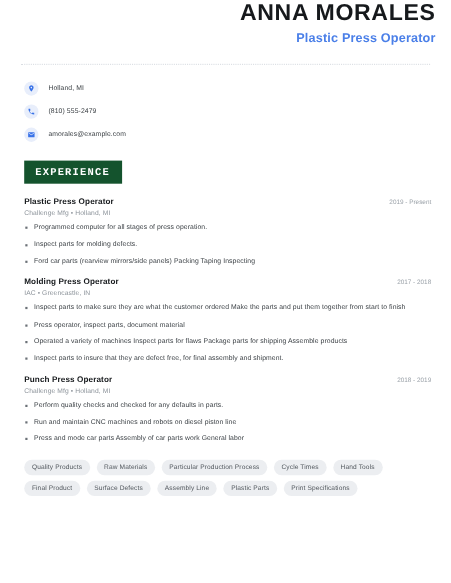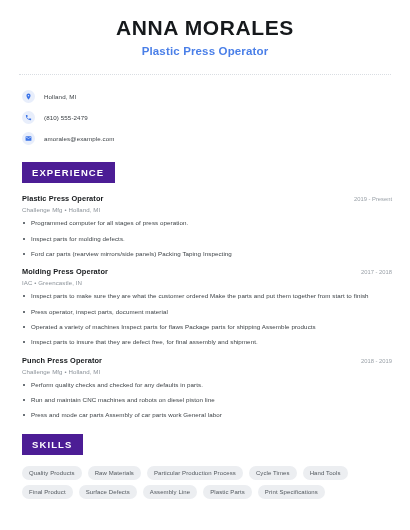--- a/index.html
+++ b/index.html
@@ -18,22 +18,22 @@
   }
   .page {
     width: 410px;
     height: 530px;
     padding: 0 14px;
     position: relative;
   }
 
   
   .header {
-    padding-top: 16px;
-    text-align: center;
+    padding-top: 0;
+    text-align: right;
   }
   .full-name {
     font-size: 21px;
     font-weight: bold;
     letter-spacing: 0.6px;
     color: #16191c;
     line-height: 1.15;
     margin: 0;
   }
   .job-title {
@@ -75,27 +75,28 @@
   .contact-text {
     font-size: 6.2px;
     color: #3b4045;
     letter-spacing: 0.1px;
   }
 
   
   .section { margin-top: 14px; }
   .section-title {
     display: inline-block;
-    background: #4c1d95;
+    background: #14532d;
     color: #ffffff;
     font-size: 9.5px;
     font-weight: bold;
     letter-spacing: 1.1px;
     padding: 5px 11px 5px 10px;
     margin-left: 8px;
+    font-family: Liberation Mono, monospace;
   }
 
   
   .jobs { margin-top: 11px; padding-left: 8px; padding-right: 4px; }
   .job { margin-bottom: 9px; }
   .job-head {
     display: flex;
     justify-content: space-between;
     align-items: baseline;
   }
@@ -245,21 +246,20 @@
           <li>Perform quality checks and checked for any defaults in parts.</li>
           <li>Run and maintain CNC machines and robots on diesel piston line</li>
           <li>Press and mode car parts Assembly of car parts work General labor</li>
         </ul>
       </div>
 
     </div>
   </div>
 
   <div class="section">
-    <div class="section-title">SKILLS</div>
     <div class="skills-wrap">
       <span class="skill-chip">Quality Products</span>
       <span class="skill-chip">Raw Materials</span>
       <span class="skill-chip">Particular Production Process</span>
       <span class="skill-chip">Cycle Times</span>
       <span class="skill-chip">Hand Tools</span>
       <span class="skill-chip">Final Product</span>
       <span class="skill-chip">Surface Defects</span>
       <span class="skill-chip">Assembly Line</span>
       <span class="skill-chip">Plastic Parts</span>

